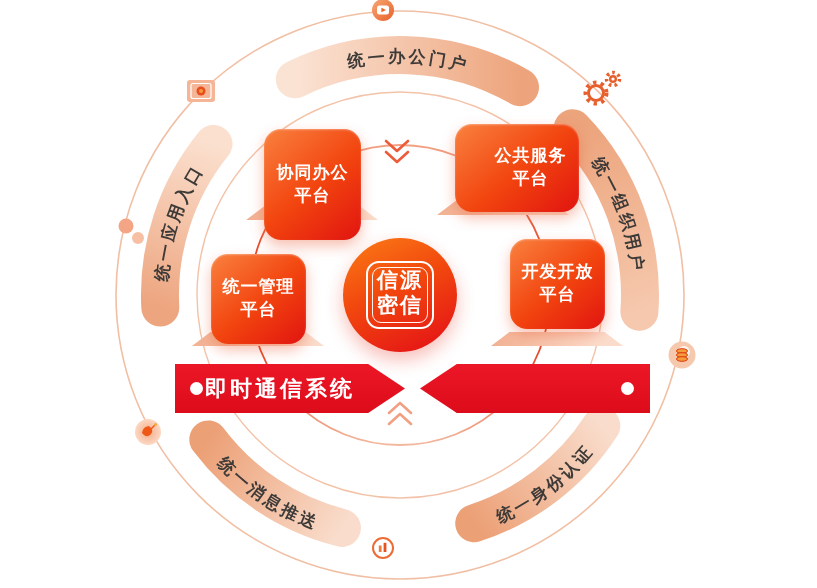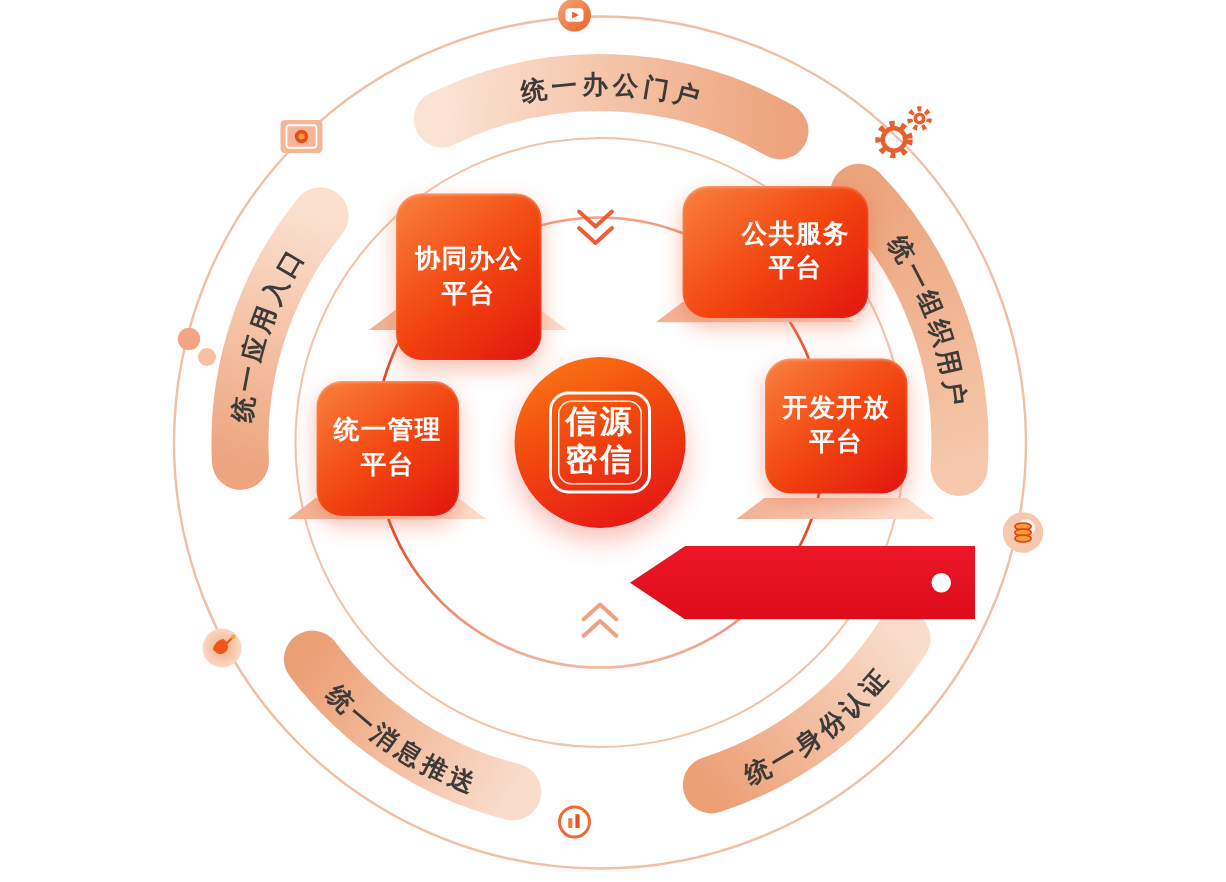--- a/index.html
+++ b/index.html
@@ -37,21 +37,21 @@
   
   .center-circle{
     position:absolute;z-index:4;left:343px;top:238px;width:114px;height:114px;
     border-radius:50%;
     background:linear-gradient(155deg,#fb7d17 0%,#f24a0e 42%,#e30d17 100%);
     box-shadow:0 8px 18px rgba(230,40,20,.30);
     display:flex;align-items:center;justify-content:center;
   }
   .seal{
     width:64px;height:64px;border:2.5px solid #fff;border-radius:13px;
-    display:flex;align-items:center;justify-content:center;
+    display:flex;align-items:center;justify-content:center;font-family:Liberation Mono, monospace;
   }
   .seal-inner{
     width:54px;height:54px;border:1.2px solid rgba(255,255,255,.95);border-radius:9px;
     display:flex;flex-direction:column;align-items:center;justify-content:center;
     color:#fff;font-weight:700;font-size:21px;line-height:1.18;letter-spacing:2px;
   }
 
   
   .banner{
     position:absolute;z-index:5;top:364px;width:230px;height:49px;
@@ -226,17 +226,21 @@
 
   <div class="center-circle">
     <div class="seal">
       <div class="seal-inner">
         <span>信源</span>
         <span>密信</span>
       </div>
     </div>
   </div>
 
+  <div class="banner banner-left">
+    <span class="bullet bullet-l"></span>
+    <span class="txt">即时通信系统</span>
+  </div>
   <div class="banner banner-right">
     <span class="bullet bullet-r"></span>
   </div>
 
 </div>
 
 </body></html>

